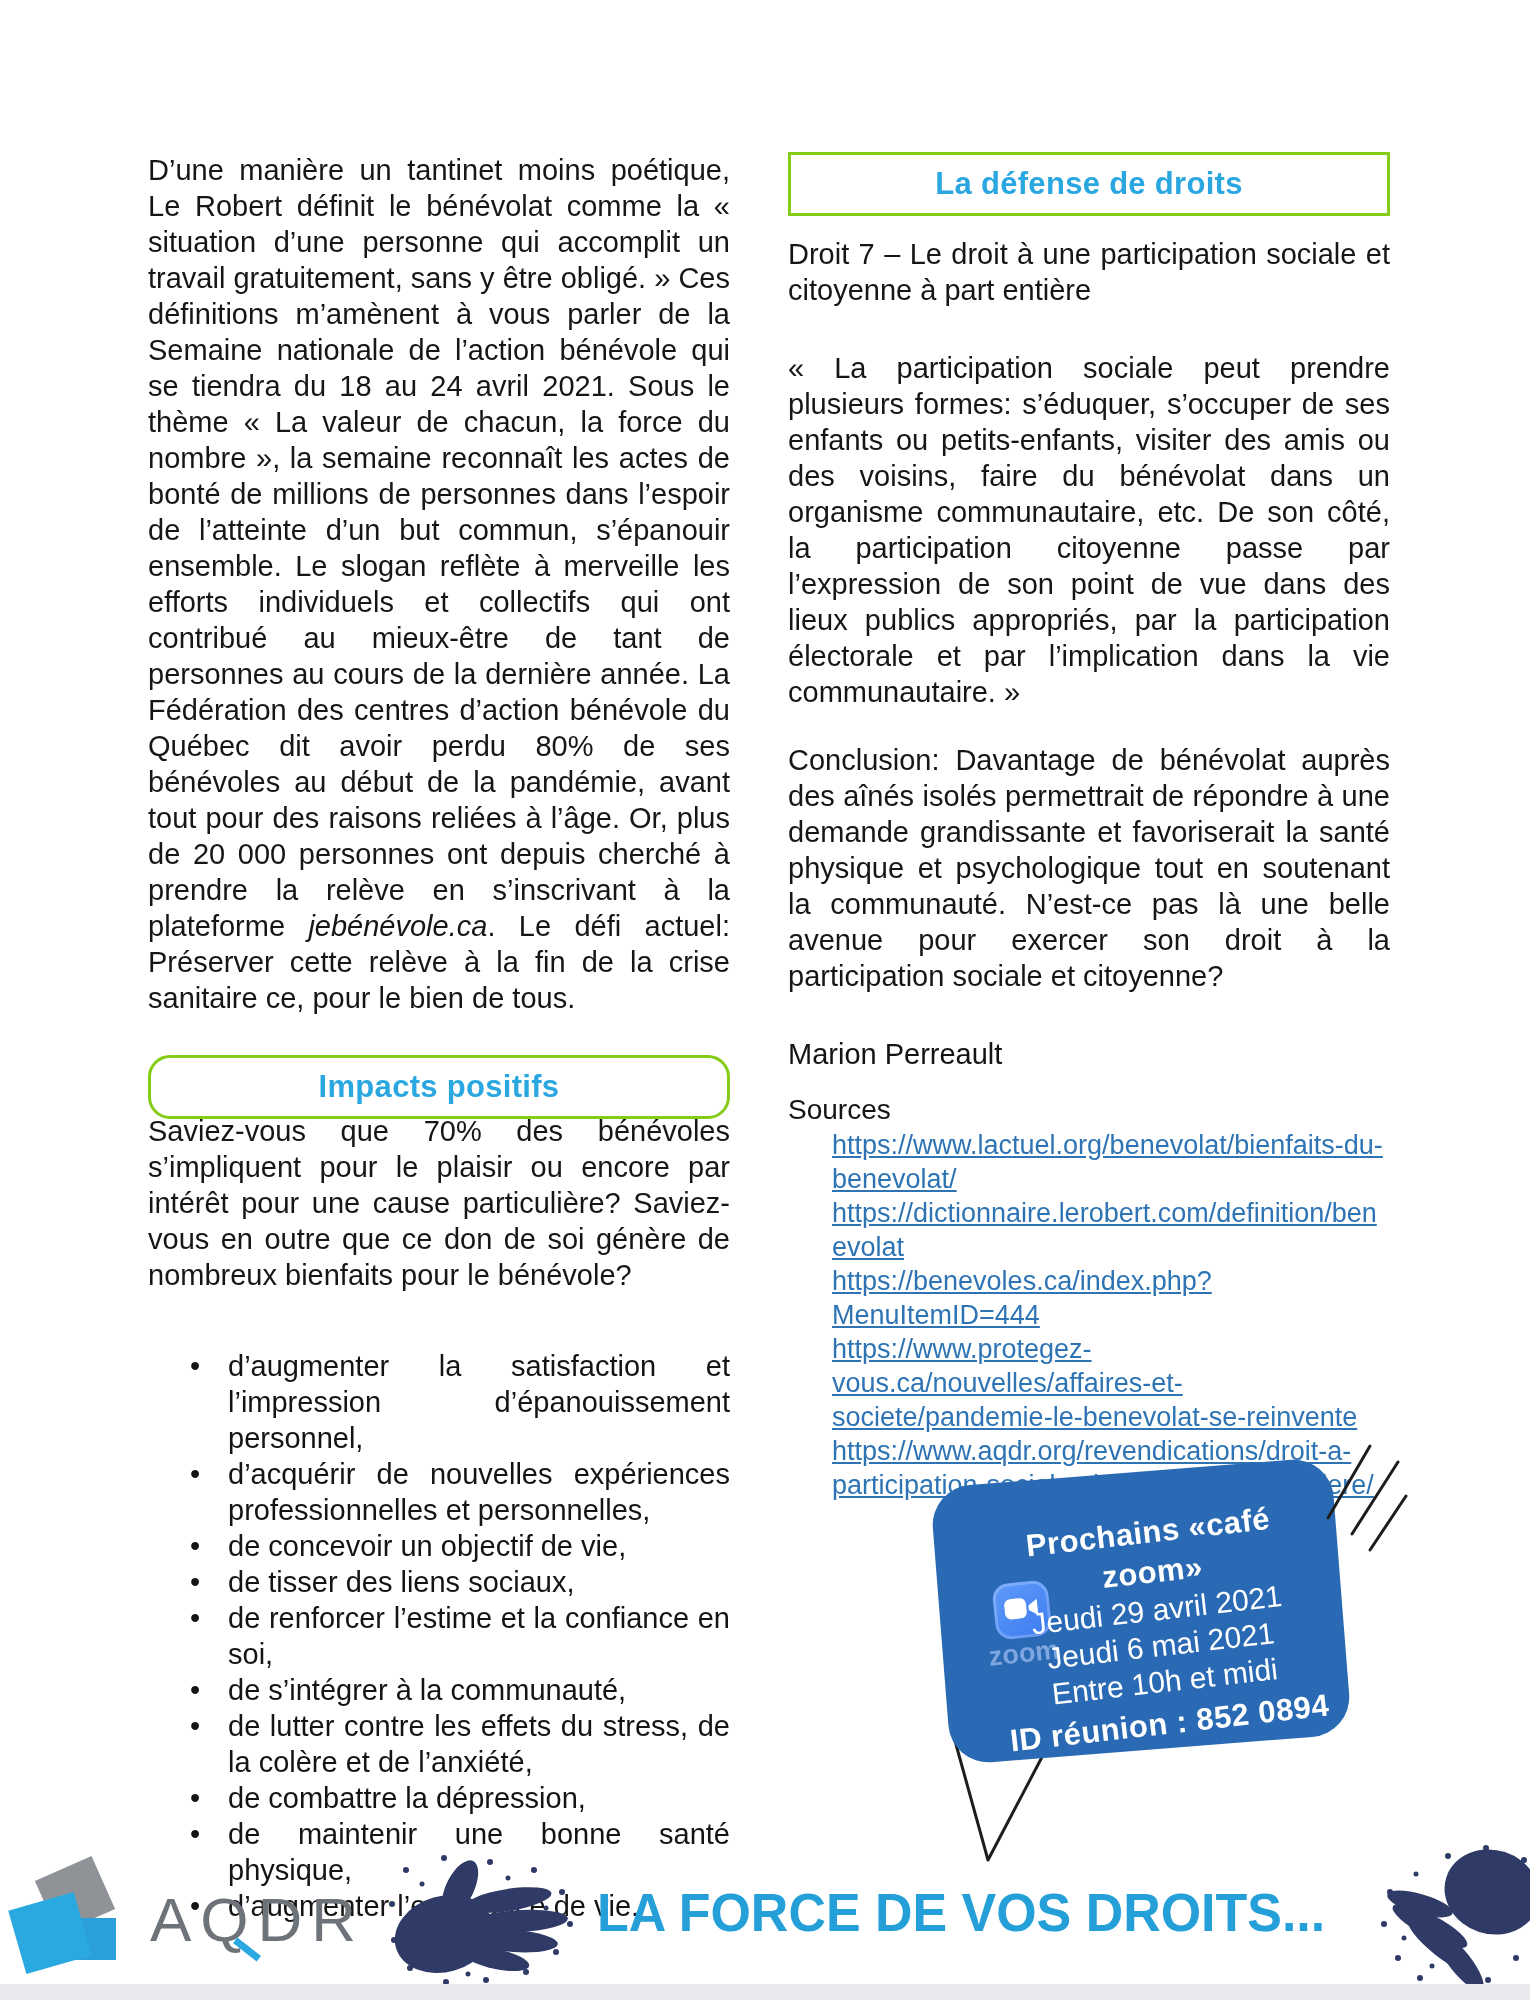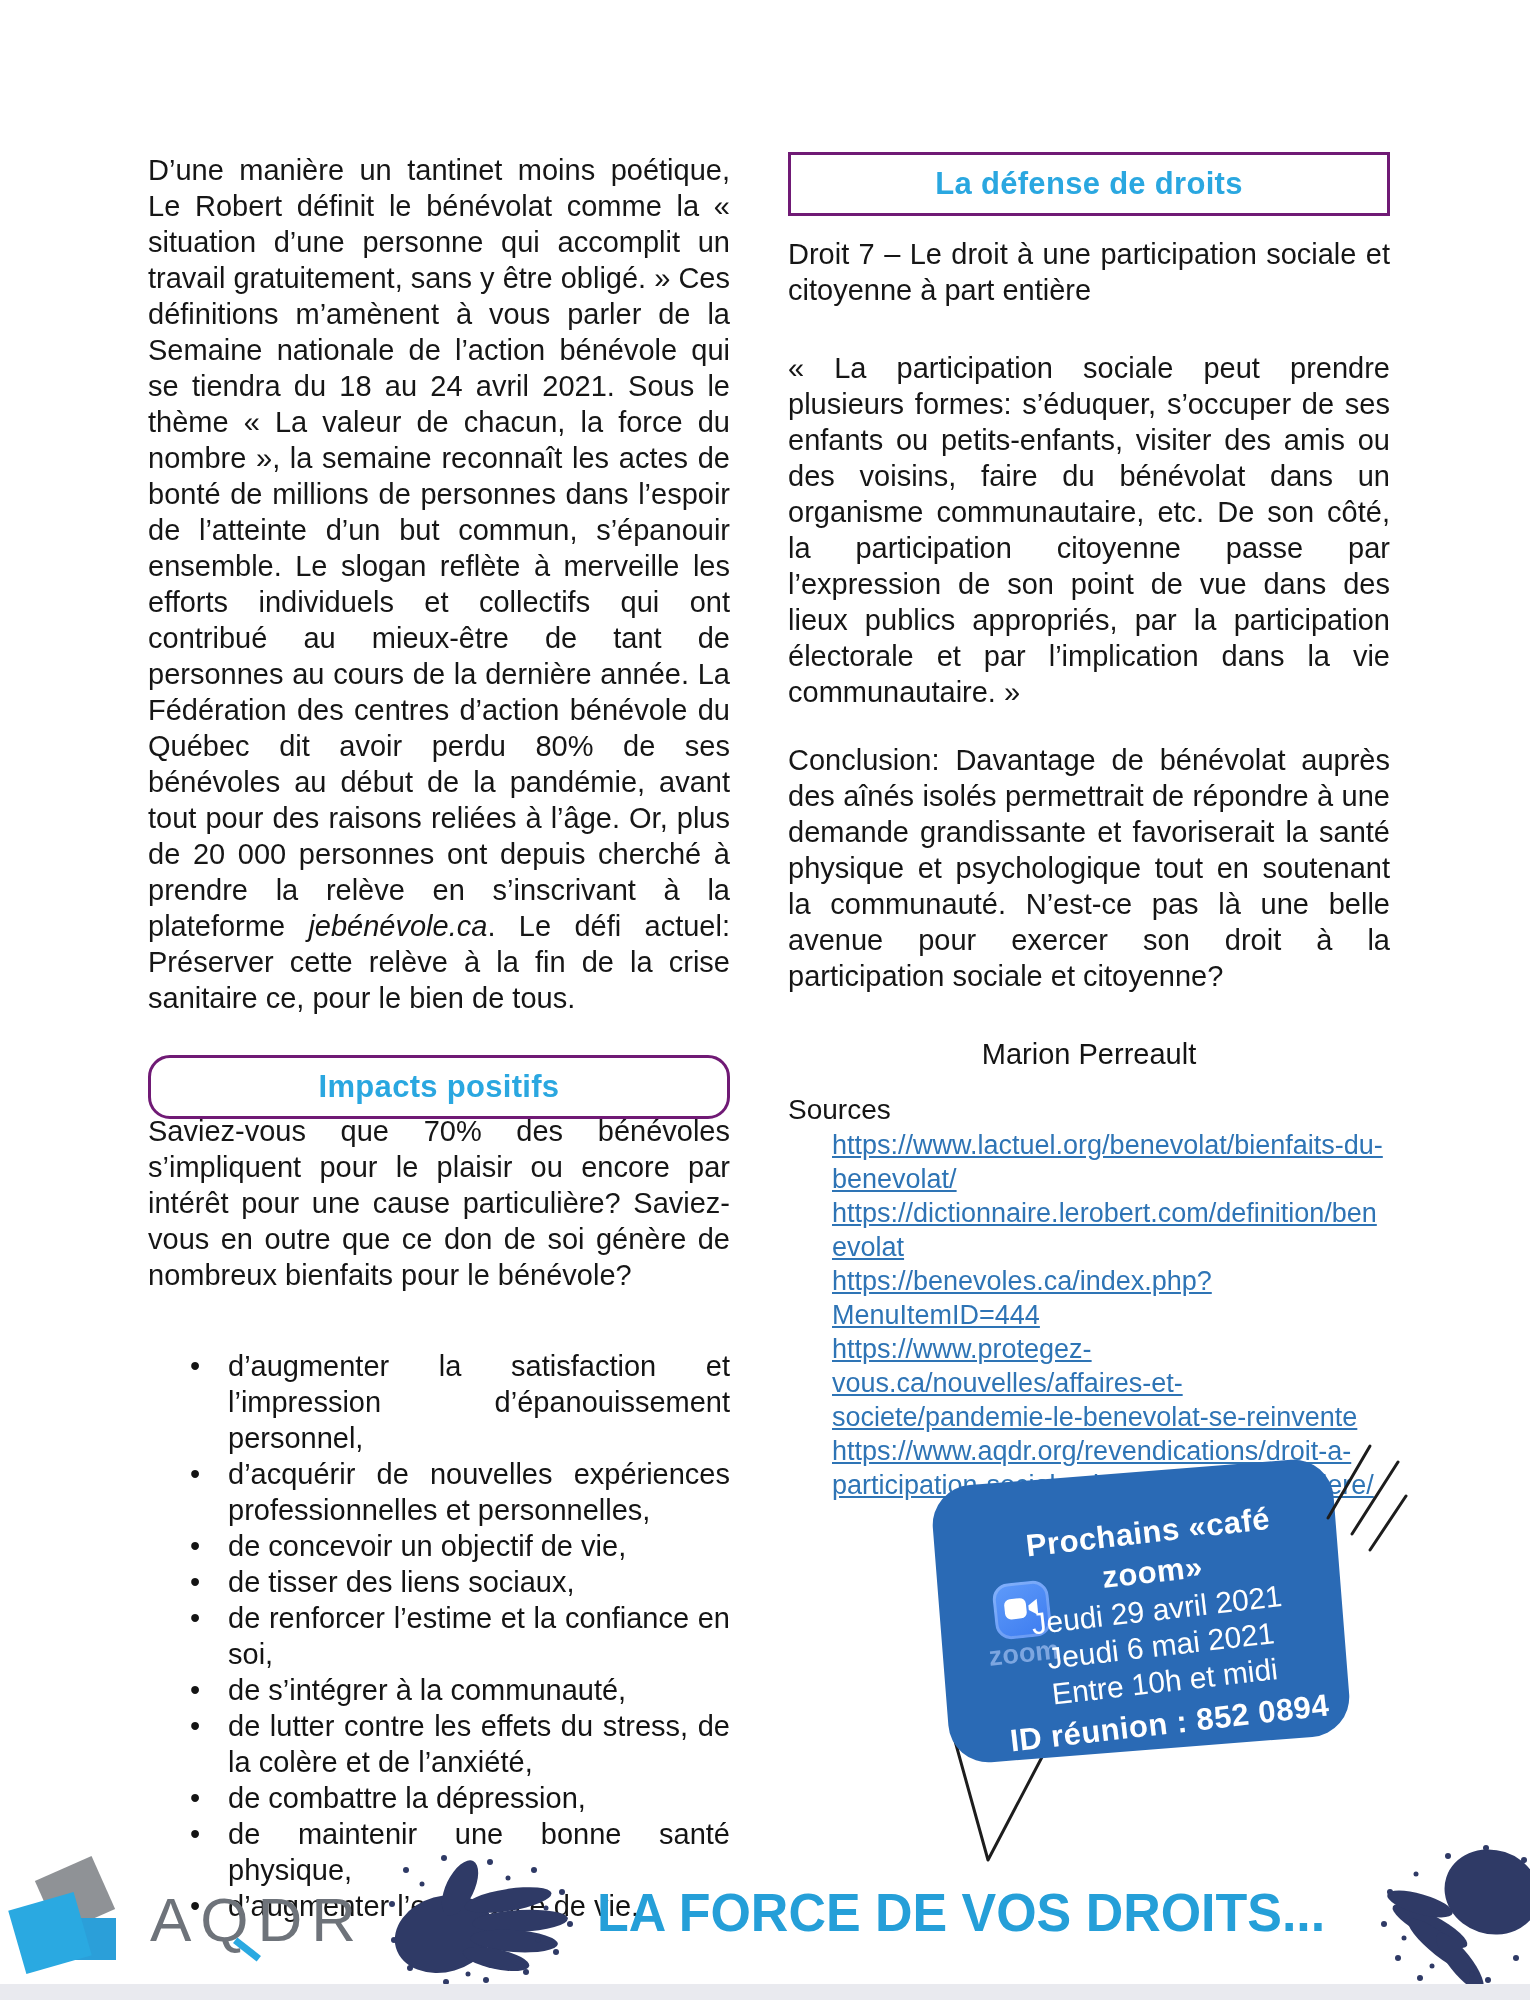--- a/index.html
+++ b/index.html
@@ -7,37 +7,37 @@
   .page{position:relative;width:1530px;height:2000px;background:#ffffff;overflow:hidden;}
 
   
   .col{position:absolute;top:152px;color:#141414;}
   .col-left{left:148px;width:582px;height:1700px;}
   .col-right{left:788px;width:602px;height:1700px;}
   .col *{margin:0;}
   .body-text{font-size:29px;line-height:36px;text-align:justify;color:#161616;}
   .abs{position:absolute;left:0;right:0;}
 
-  .box-heading{position:absolute;left:0;right:0;height:58px;border:3px solid #701a75;
+  .box-heading{position:absolute;left:0;right:0;height:58px;border:3px solid #84cc16;
     display:flex;align-items:center;justify-content:center;background:#fff;}
   .box-heading span{color:#2aa7e0;font-size:31px;font-weight:bold;letter-spacing:0.3px;}
 
   .p1{top:0;}
   .impacts-box{top:903px;border-radius:22px;}
   .p2{top:961px;}
   .bullets{top:1196px;list-style:none;padding:0;}
   .bullets li{position:relative;padding-left:80px;font-size:29px;line-height:36px;text-align:justify;}
   .bullets li::before{content:"\2022";position:absolute;left:42px;top:0;font-size:29px;}
   .ital{font-style:italic;}
 
   .defense-box{top:0;}
   .droit7{top:84px;}
   .quote{top:198px;}
   .conclusion{top:590px;}
-  .author{top:884px;font-size:29px;line-height:36px;text-align:center;}
+  .author{top:884px;font-size:29px;line-height:36px;}
   .sources{top:940px;text-align:left;}
   .sources-label{font-size:28px;line-height:36px;color:#141414;}
   .src-link{display:block;font-size:27px;line-height:34px;color:#2e74b5;text-decoration:underline;
     overflow-wrap:anywhere;cursor:pointer;margin-left:44px;}
 
   
   .bubble{position:absolute;left:900px;top:1400px;width:570px;height:480px;}
   .bubble svg.bg{position:absolute;left:0;top:0;}
   .zoom-icon{position:absolute;left:94px;top:182px;width:56px;height:56px;border-radius:16px;
     background:linear-gradient(150deg,#5f9bfa,#3c7bef);transform:rotate(-6deg);

